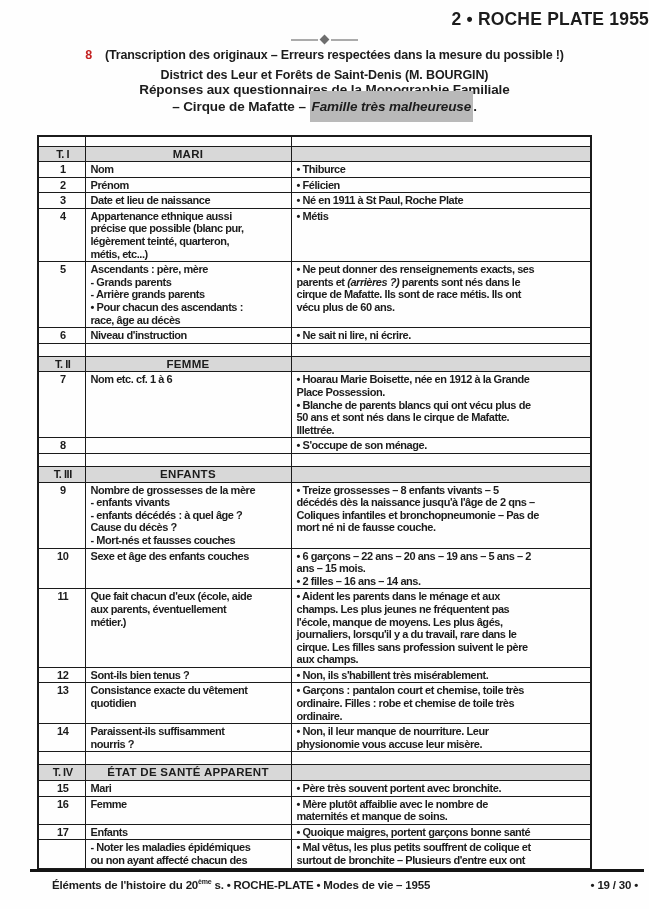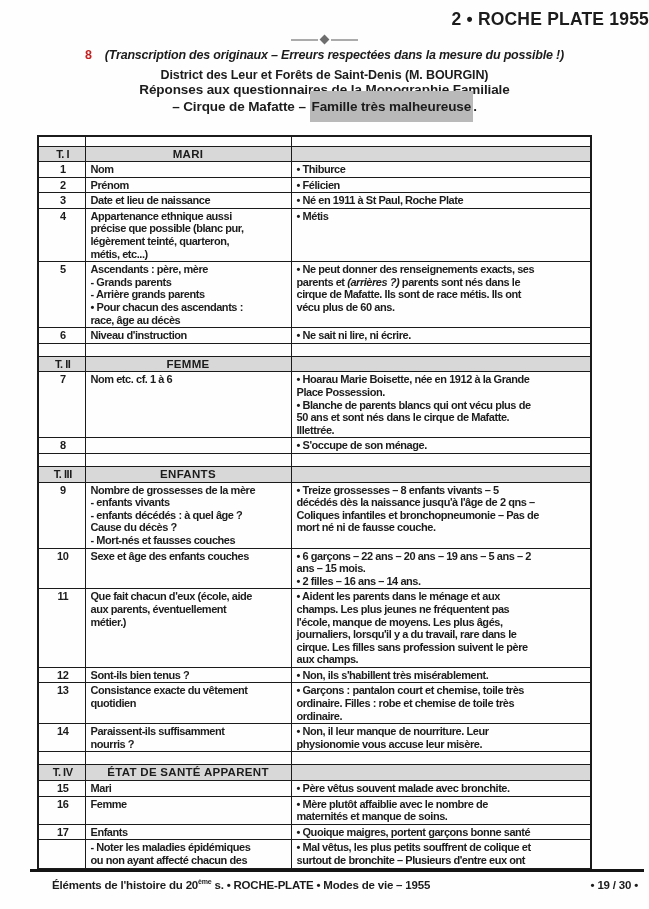--- a/index.html
+++ b/index.html
@@ -21,25 +21,25 @@
     margin-top:9px;letter-spacing:0.2px;
   }
   .ornament{display:flex;align-items:center;justify-content:center;margin-top:6px;}
   .ornament .line{width:27px;height:2px;background:#ababab;}
   .ornament .diamond{width:7px;height:7px;background:#6e6e6e;transform:rotate(45deg);margin:0 3px;}
   .note-line{
     display:flex;justify-content:center;gap:13px;margin-top:5px;
     font-size:12.5px;font-weight:700;letter-spacing:-0.2px;
   }
   .note-number{color:var(--accent-red);font-style:normal;}
-  .note-text{font-style:italic;}
+  .note-text{}
   .district{text-align:center;font-size:12.5px;font-weight:700;margin-top:6px;letter-spacing:-0.1px;}
   .sub1{text-align:center;font-size:13.5px;font-weight:700;letter-spacing:-0.1px;}
   .sub2{text-align:center;font-size:13.5px;font-weight:700;margin-top:2px;letter-spacing:-0.1px;}
-  .highlight{background:var(--highlight-bg);padding:8px 2px;}
+  .highlight{background:var(--highlight-bg);padding:8px 2px;font-style:italic;}
 
   table.qt{
     border-collapse:collapse;table-layout:fixed;
     margin:21px 0 0 37px;width:553px;
     border:2px solid var(--line);
   }
   table.qt td{
     border:1.2px solid var(--line);
     font-size:11px;font-weight:700;line-height:12.6px;
     letter-spacing:-0.45px;
@@ -234,21 +234,21 @@
         <td class="a-cell"></td>
       </tr>
       <tr class="section">
         <td class="num-cell">T. IV</td>
         <td class="q-cell">ÉTAT DE SANTÉ APPARENT</td>
         <td class="a-cell"></td>
       </tr>
       <tr class="">
         <td class="num-cell">15</td>
         <td class="q-cell">Mari</td>
-        <td class="a-cell">• Père vêtus souvent malade avec bronchite.</td>
+        <td class="a-cell">• Père très souvent portent avec bronchite.</td>
       </tr>
       <tr class="">
         <td class="num-cell">16</td>
         <td class="q-cell">Femme</td>
         <td class="a-cell">• Mère plutôt affaiblie avec le nombre de
 maternités et manque de soins.</td>
       </tr>
       <tr class="">
         <td class="num-cell">17</td>
         <td class="q-cell">Enfants</td>

